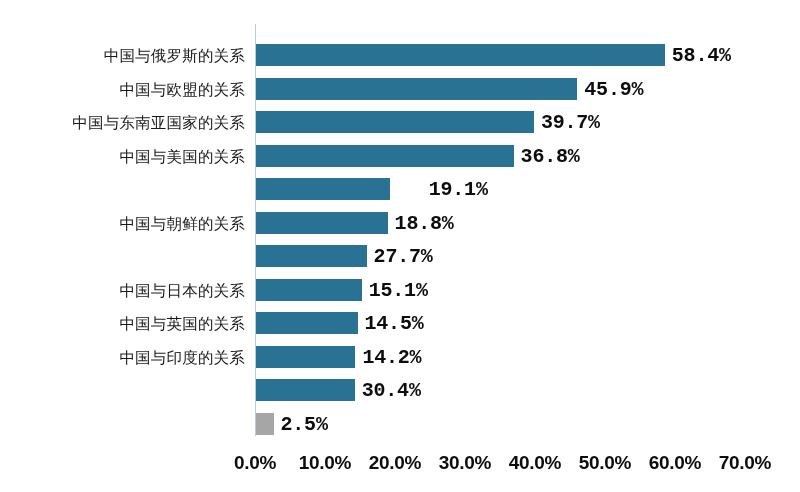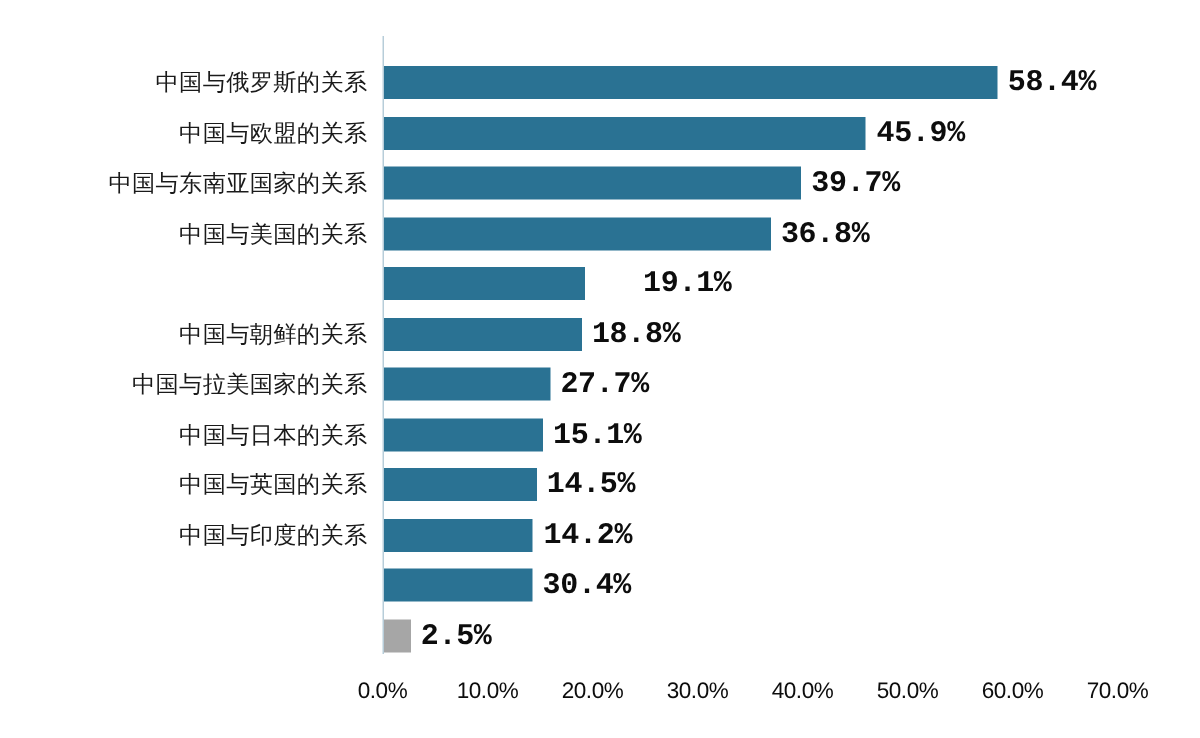--- a/index.html
+++ b/index.html
@@ -94,22 +94,22 @@
     top: 446px;
     width: 800px;
     height: 46px;
   }
   .tick-label {
     position: absolute;
     top: 6px;
     width: 90px;
     margin-left: -45px;
     text-align: center;
-    font-size: 15px;
-    font-weight: normal;
+    font-size: 19px;
+    font-weight: bold;
     color: #0d0d0d;
     letter-spacing: -0.3px;
     white-space: nowrap;
   }
 </style>
 </head>
 <body>
 
 <div id="chart-root">
 
@@ -139,21 +139,20 @@
         <div class="row" style="top: 173px;">
           <div class="bar" style="width: 133.7px; background: rgb(42, 114, 147);"></div>
           <div class="val-label" style="left: 396.7px; margin-left: 32px;">19.1%</div>
         </div>
         <div class="row" style="top: 206.5px;">
           <div class="cat-label">中国与朝鲜的关系</div>
           <div class="bar" style="width: 131.6px; background: rgb(42, 114, 147);"></div>
           <div class="val-label" style="left: 394.6px;">18.8%</div>
         </div>
         <div class="row" style="top: 240px;">
-          <div class="cat-label">中国与拉美国家的关系</div>
           <div class="bar" style="width: 110.6px; background: rgb(42, 114, 147);"></div>
           <div class="val-label" style="left: 373.6px;">27.7%</div>
         </div>
         <div class="row" style="top: 273.5px;">
           <div class="cat-label">中国与日本的关系</div>
           <div class="bar" style="width: 105.7px; background: rgb(42, 114, 147);"></div>
           <div class="val-label" style="left: 368.7px;">15.1%</div>
         </div>
         <div class="row" style="top: 307px;">
           <div class="cat-label">中国与英国的关系</div>

